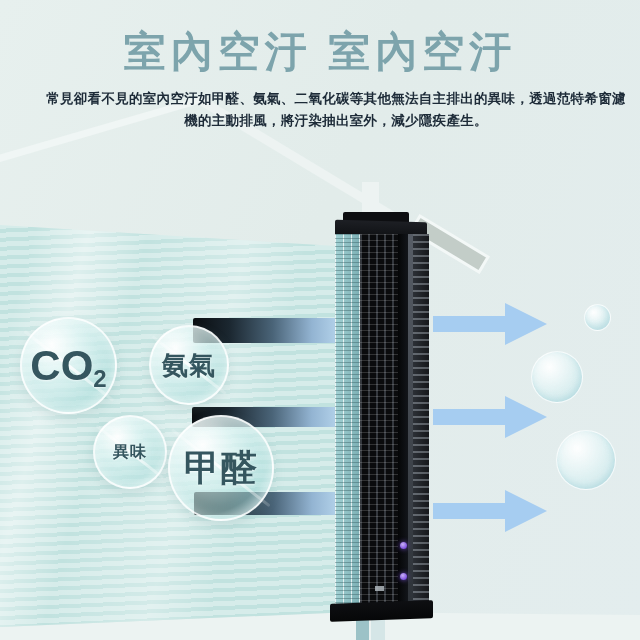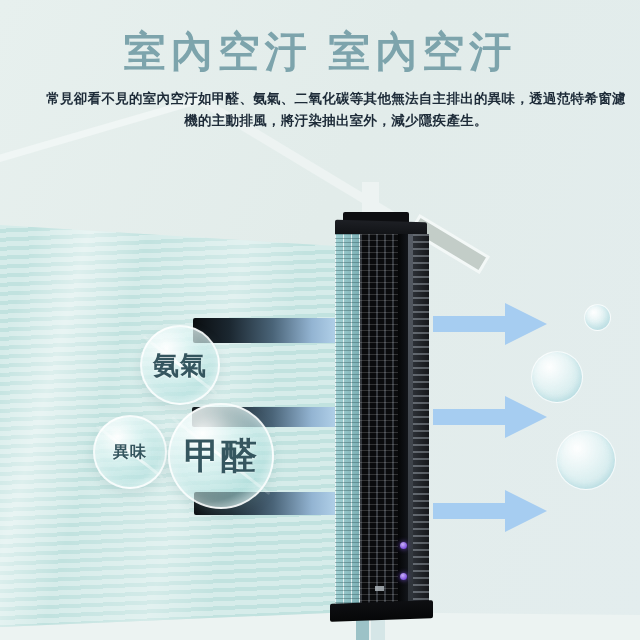--- a/index.html
+++ b/index.html
@@ -60,25 +60,25 @@
     background:linear-gradient(to right,rgba(255,255,255,.15),rgba(255,255,255,.85),rgba(255,255,255,.15));
     transform:translate(-50%,-50%) rotate(38deg);
   }
   .bubble-label{
     position:relative;z-index:1;font-weight:bold;color:#35565f;letter-spacing:1px;
     text-shadow:0 1px 2px rgba(255,255,255,.6);
   }
   .bubble-co2{left:20px;top:317px;width:93px;height:93px;}
   .bubble-co2 .bubble-label{font-size:42px;letter-spacing:0;}
   .co2-sub{font-size:24px;position:relative;top:7px;}
-  .bubble-ammonia{left:140px;top:325px;width:76px;height:76px;}
+  .bubble-ammonia{left:149px;top:325px;width:76px;height:76px;}
   .bubble-ammonia .bubble-label{font-size:26px;}
   .bubble-odor{left:93px;top:415px;width:70px;height:70px;}
   .bubble-odor .bubble-label{font-size:16px;}
-  .bubble-formaldehyde{left:168px;top:403px;width:102px;height:102px;text-align:center;}
+  .bubble-formaldehyde{left:168px;top:415px;width:102px;height:102px;text-align:center;}
   .bubble-formaldehyde .bubble-label{font-size:36px;}
   
   .machine{position:absolute;left:333px;top:212px;width:99px;height:406px;z-index:5;}
   .m-cap-top{position:absolute;left:10px;top:0;width:66px;height:12px;background:#0d0e11;border-radius:2px;}
   .m-cap{position:absolute;left:2px;top:9px;width:92px;height:16px;border-radius:2px;
     background:linear-gradient(to bottom,#1d1f24,#0f1114);transform:skewY(1.5deg);}
   .m-body{position:absolute;left:2px;top:22px;width:94px;height:370px;background:#101114;}
   .m-col{position:absolute;top:0;bottom:0;}
   .m-glass{left:0;width:25px;
     background-color:#8fc0c2;
@@ -142,20 +142,23 @@
     <div class="sheen"></div>
   </div>
 
   <div class="frame-post-left"></div>
   <div class="frame-post-right"></div>
 
   <div class="streak streak1"></div>
   <div class="streak streak2"></div>
   <div class="streak streak3"></div>
 
+  <div class="bubble bubble-co2">
+    <span class="bubble-label"><span>CO</span><span class="co2-sub">2</span></span>
+  </div>
   <div class="bubble bubble-ammonia">
     <span class="bubble-label">氨氣</span>
   </div>
   <div class="bubble bubble-odor">
     <span class="bubble-label">異味</span>
   </div>
   <div class="bubble bubble-formaldehyde">
     <span class="bubble-label">甲醛</span>
   </div>
 

